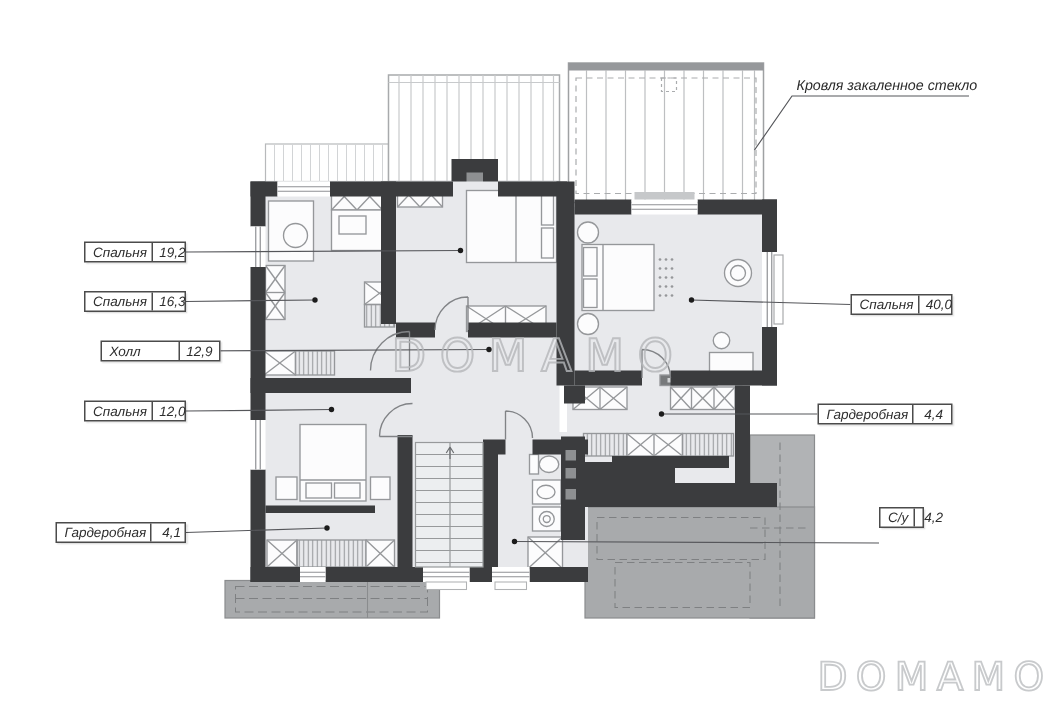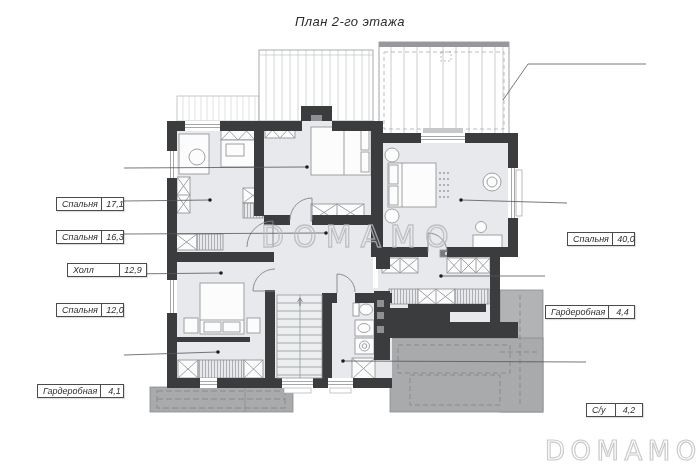--- a/index.html
+++ b/index.html
@@ -5,30 +5,29 @@
   html,body{margin:0;padding:0;background:#fff;}
   .stage{position:relative;width:700px;height:467px;background:#ffffff;overflow:hidden;
          font-family:"Liberation Sans",sans-serif;}
   .title{position:absolute;left:0;top:14px;width:700px;text-align:center;
          font:italic 13px "Liberation Sans",sans-serif;color:#2b2b2b;letter-spacing:.4px;}
   .plan-svg{position:absolute;left:0;top:0;}
   .note{position:absolute;left:531px;top:52px;font:italic 9.5px "Liberation Sans",sans-serif;
         color:#2a2a2a;white-space:nowrap;}
   .lbl{position:absolute;display:flex;align-items:stretch;box-sizing:border-box;height:14px;
        border:1px solid #4b4b4b;background:#fff;font:italic 9px "Liberation Sans",sans-serif;
-       color:#2e2e2e;box-shadow:1px 1px 1px rgba(0,0,0,.12);margin-top:36px;}
+       color:#2e2e2e;box-shadow:1px 1px 1px rgba(0,0,0,.12);}
   .lbl .n{flex:1;padding:1px 3px 0 5px;white-space:nowrap;}
   .lbl .v{border-left:1px solid #4b4b4b;padding:1px 3px 0 3px;min-width:20px;text-align:center;white-space:nowrap;}
 </style>
 </head>
 <body>
 
 <div class="stage">
 
-  <div class="title">План 2-го этажа</div>
 
   <svg class="plan-svg" width="700" height="467" viewBox="0 0 700 467" xmlns="http://www.w3.org/2000/svg">
     <defs>
       <pattern id="comb" patternUnits="userSpaceOnUse" width="3" height="20">
         <line x1="1.5" y1="0" x2="1.5" y2="20" stroke="#95979a" stroke-width="0.7"></line>
       </pattern>
     </defs>
 
     <g>
       <rect x="177" y="96" width="82" height="25" fill="#ffffff" stroke="#b7b9bb" stroke-width="0.8"></rect>
@@ -367,24 +366,25 @@
       <circle cx="218" cy="352" r="1.8"></circle>
         <circle cx="461" cy="200" r="1.8"></circle>
       <circle cx="441" cy="276" r="1.8"></circle>
         <circle cx="343" cy="361" r="1.8"></circle>
     </g>
 
     <text x="261" y="247" font-family="DejaVu Sans, sans-serif" font-size="30" letter-spacing="9" fill="none" stroke="#b5b7ba" stroke-width="1.3" opacity="0.8">DOMAMO</text>
     <text x="545" y="460" font-family="DejaVu Sans, sans-serif" font-size="26" letter-spacing="5.5" fill="none" stroke="#c6c8ca" stroke-width="1.2" opacity="0.95">DOMAMO</text>
   </svg>
 
+  <div class="note">Кровля закаленное стекло</div>
 
   <div class="lbl" style="left:56px;top:161px;width:68px">
     <span class="n">Спальня</span>
-    <span class="v">17,1</span>
+    <span class="v">19,2</span>
   </div>
   <div class="lbl" style="left:56px;top:194px;width:68px">
     <span class="n">Спальня</span>
     <span class="v">16,3</span>
   </div>
   <div class="lbl" style="left:67px;top:227px;width:80px">
     <span class="n">Холл</span>
     <span class="v">12,9</span>
   </div>
   <div class="lbl" style="left:56px;top:267px;width:68px">
@@ -396,18 +396,18 @@
     <span class="v">4,1</span>
   </div>
   <div class="lbl" style="left:567px;top:196px;width:68px">
     <span class="n">Спальня</span>
     <span class="v">40,0</span>
   </div>
   <div class="lbl" style="left:545px;top:269px;width:90px">
     <span class="n">Гардеробная</span>
     <span class="v">4,4</span>
   </div>
-  <div class="lbl" style="left:586px;top:367px;width:57px">
+  <div class="lbl" style="left:586px;top:338px;width:30px">
     <span class="n">С/у</span>
     <span class="v">4,2</span>
   </div>
 
 </div>
 
 </body></html>

